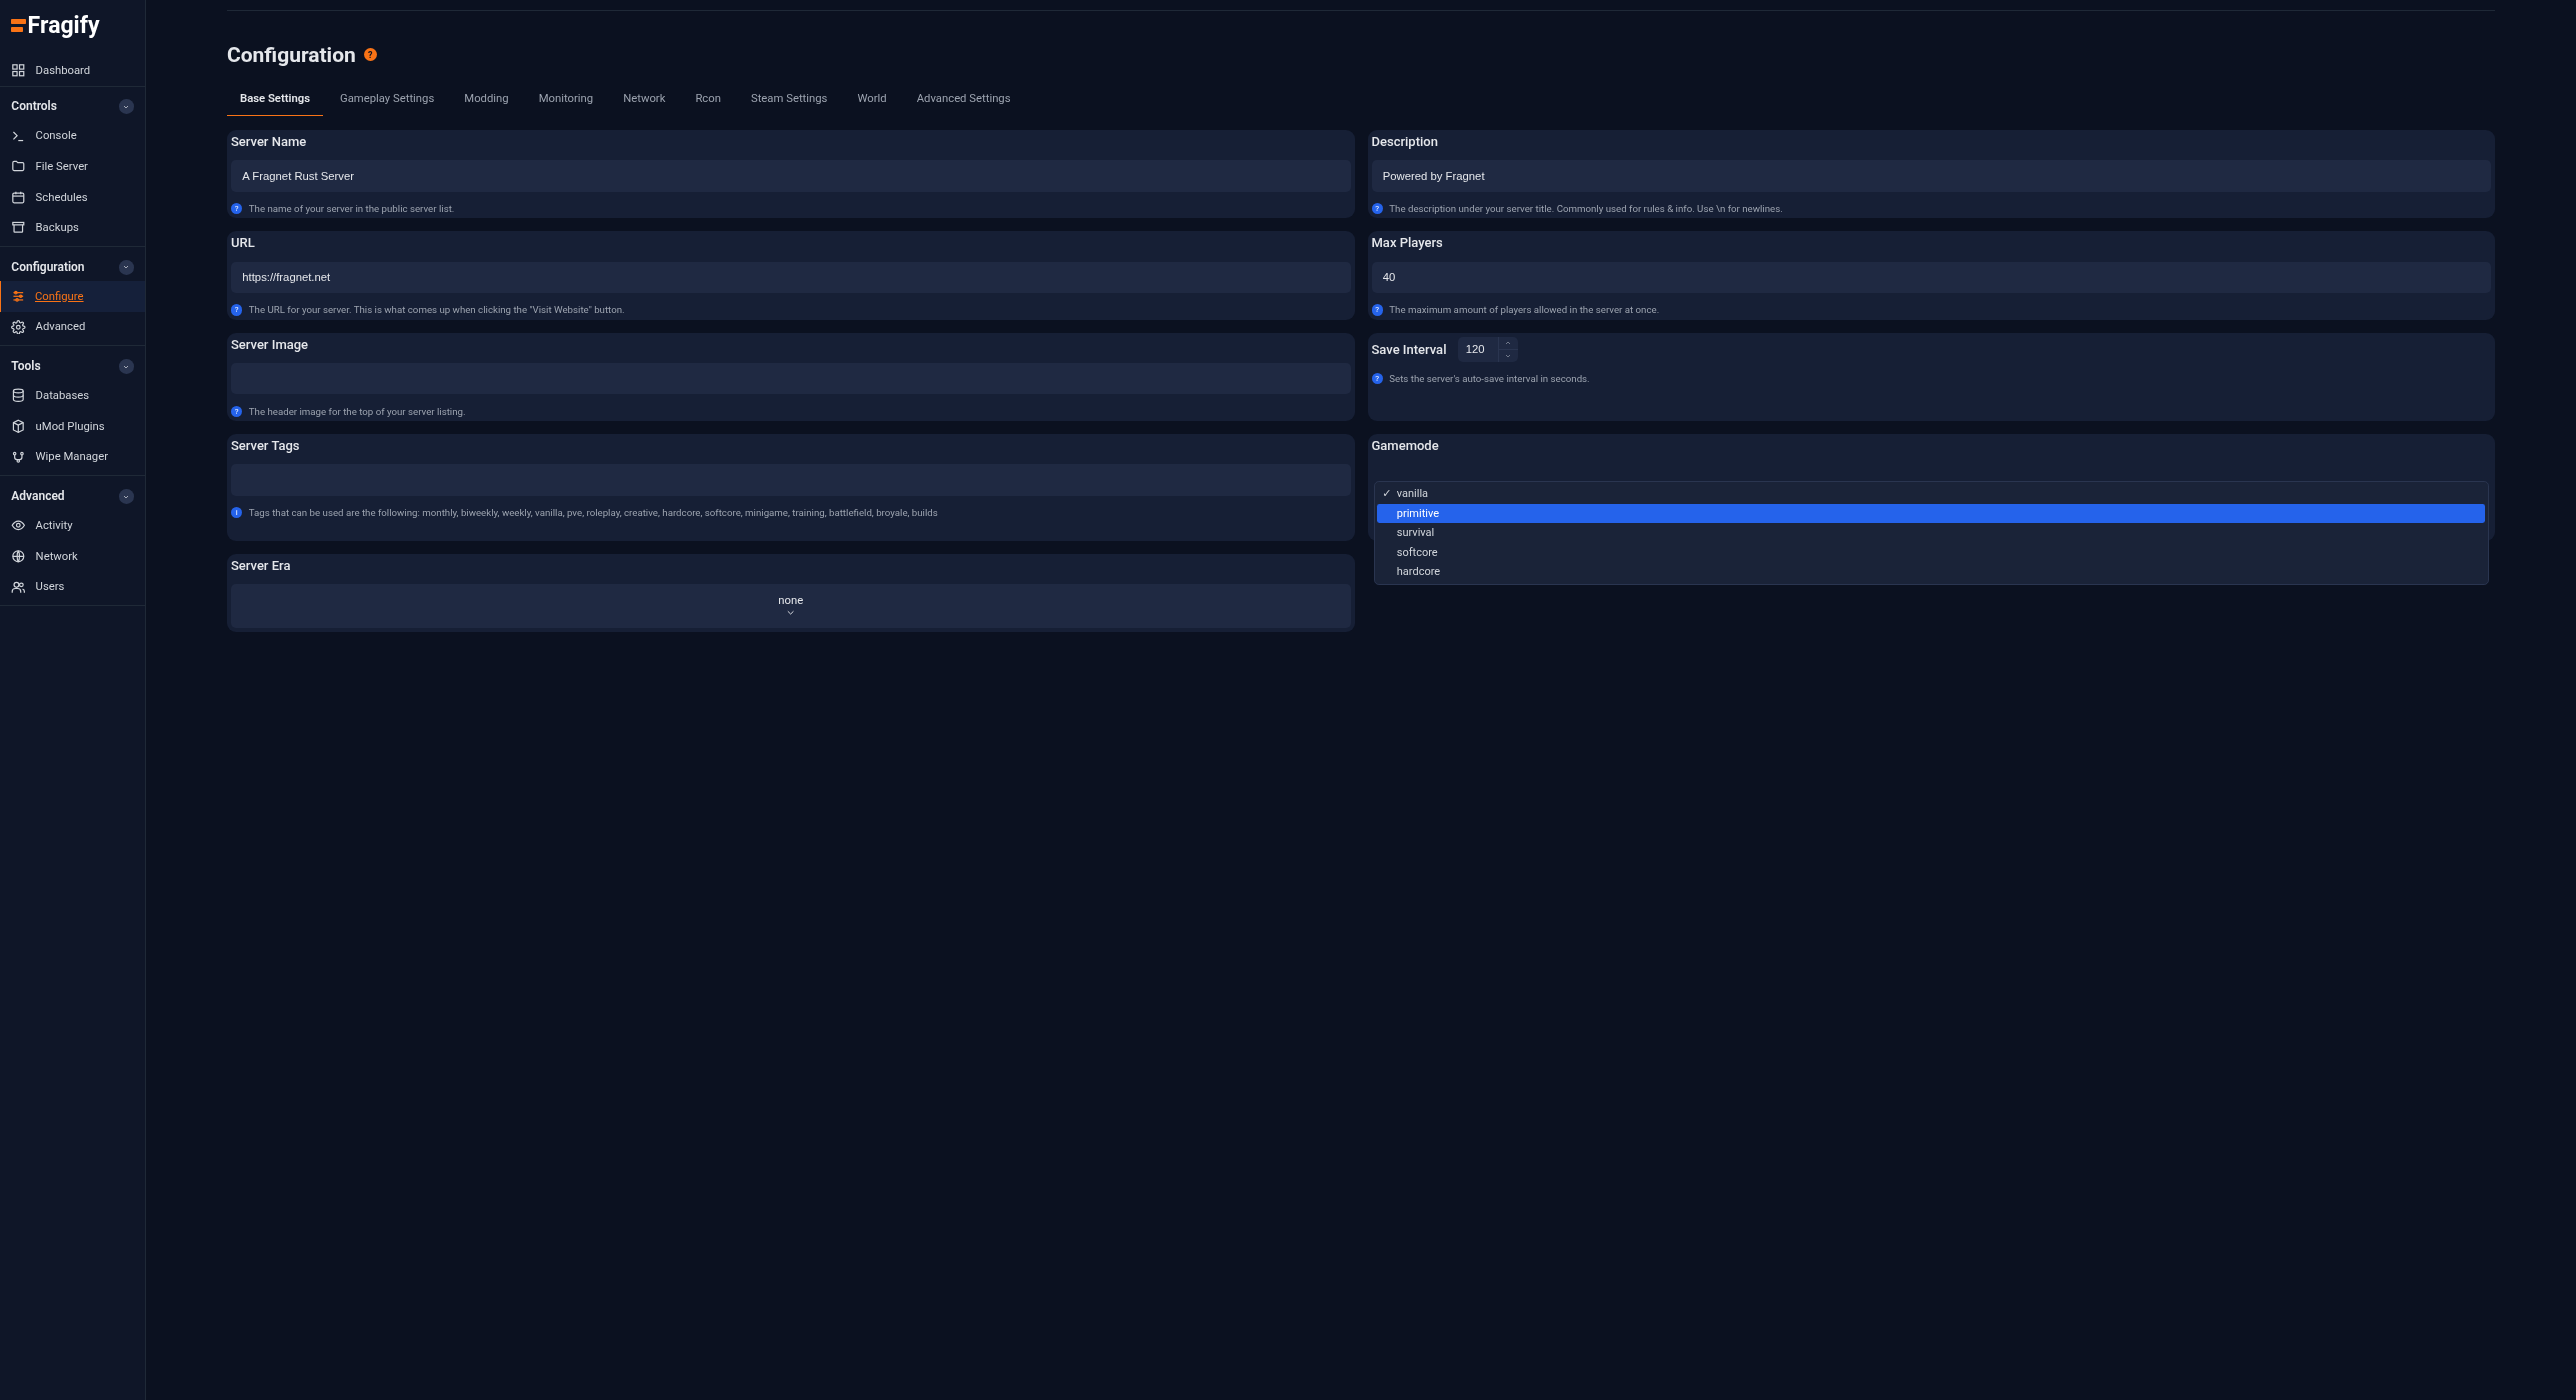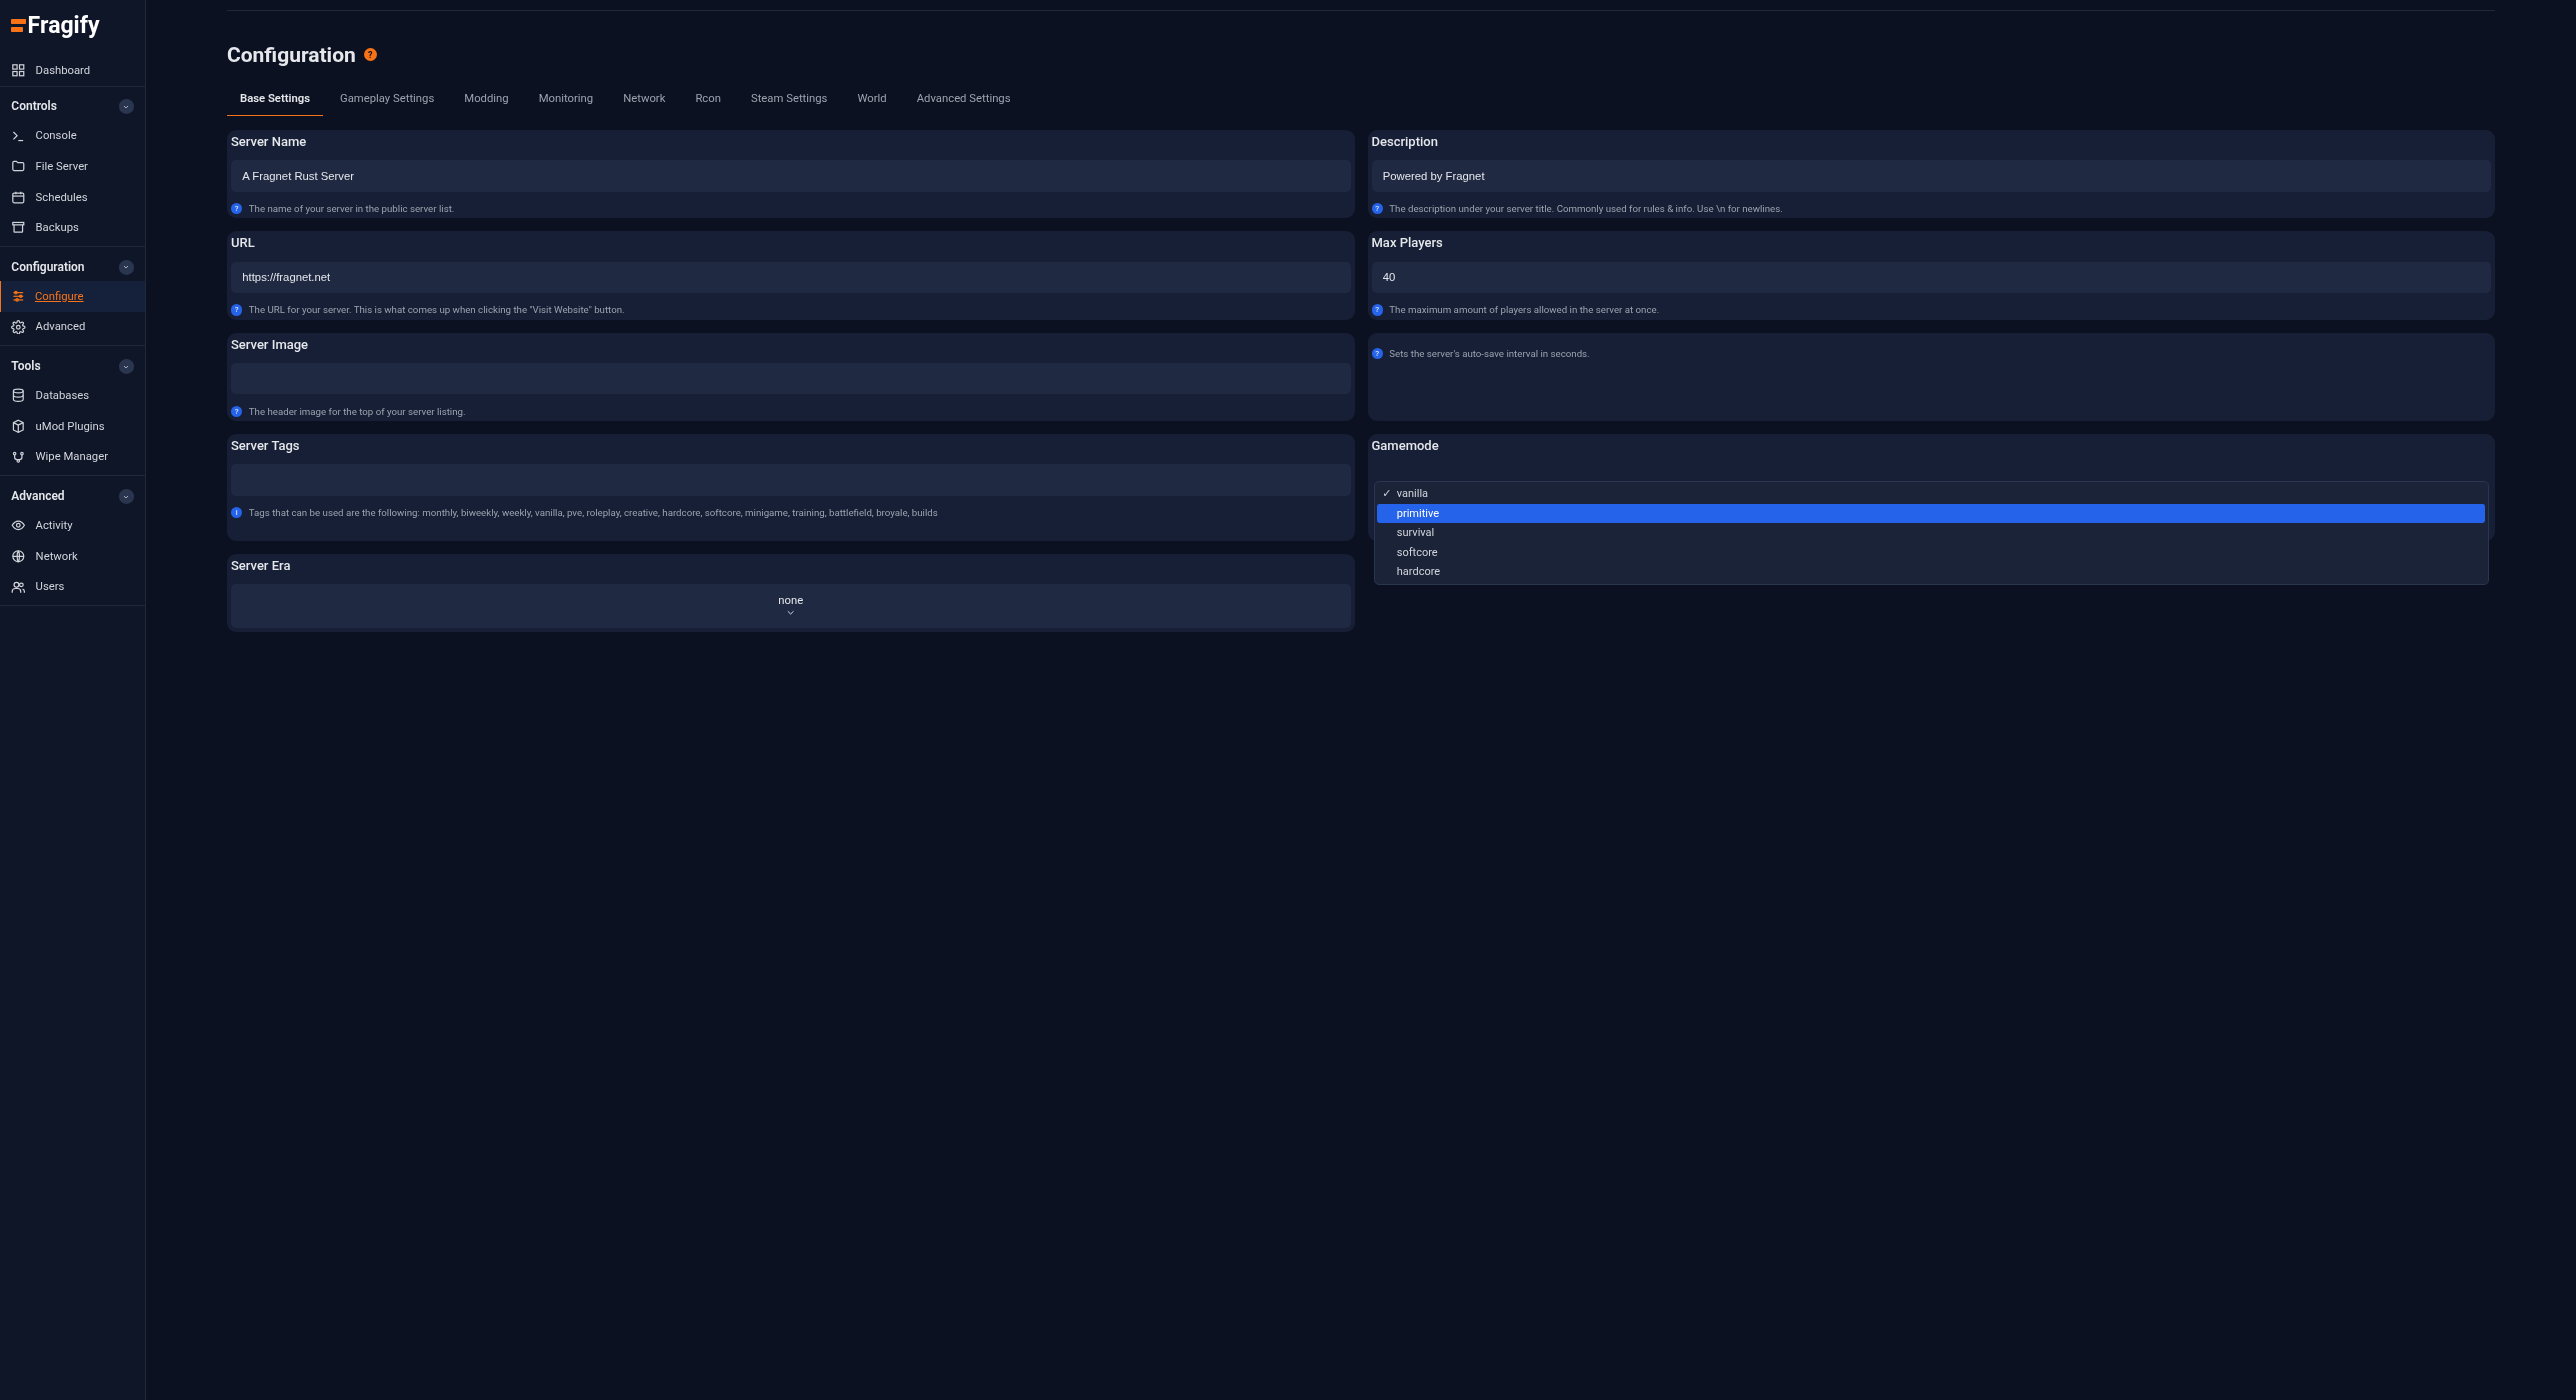--- a/index.html
+++ b/index.html
@@ -463,20 +463,38 @@
     <div class="card">
       <div class="card-label">Server Image</div>
       <input class="input" value="" style="">
       <div class="help-text">
           <span class="q">?</span>
           <span>The header image for the top of your server listing.</span>
         </div>
     </div>
 
     <div class="card">
+      <div class="inline-label-input">
+        <div class="card-label">Save Interval</div>
+        <div class="spinner">
+          <input class="input" value="120" style="">
+          <div class="spinner-buttons">
+            <button>
+                <svg width="8" height="8" viewBox="0 0 24 24">
+                  <polyline points="6 15 12 9 18 15"></polyline>
+                </svg>
+              </button>
+            <button>
+                <svg width="8" height="8" viewBox="0 0 24 24">
+                  <polyline points="6 9 12 15 18 9"></polyline>
+                </svg>
+              </button>
+          </div>
+        </div>
+      </div>
       <div class="help-text">
           <span class="q">?</span>
           <span>Sets the server's auto-save interval in seconds.</span>
         </div>
     </div>
 
     <div class="card">
       <div class="card-label">Server Tags</div>
       <input class="input" value="" style="">
       <div class="help-text">

